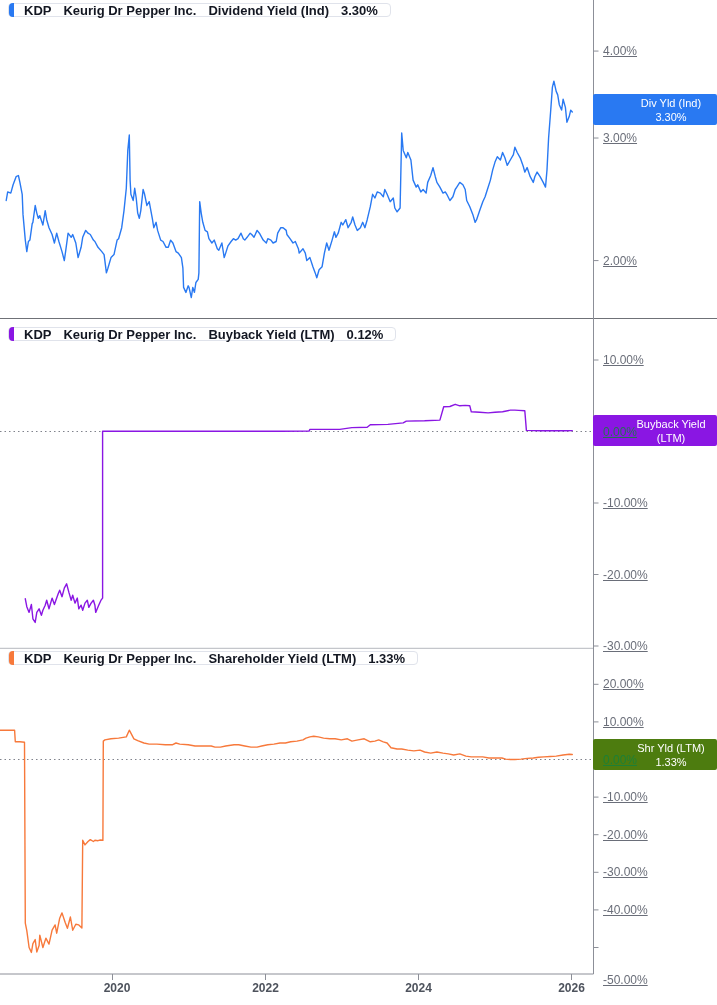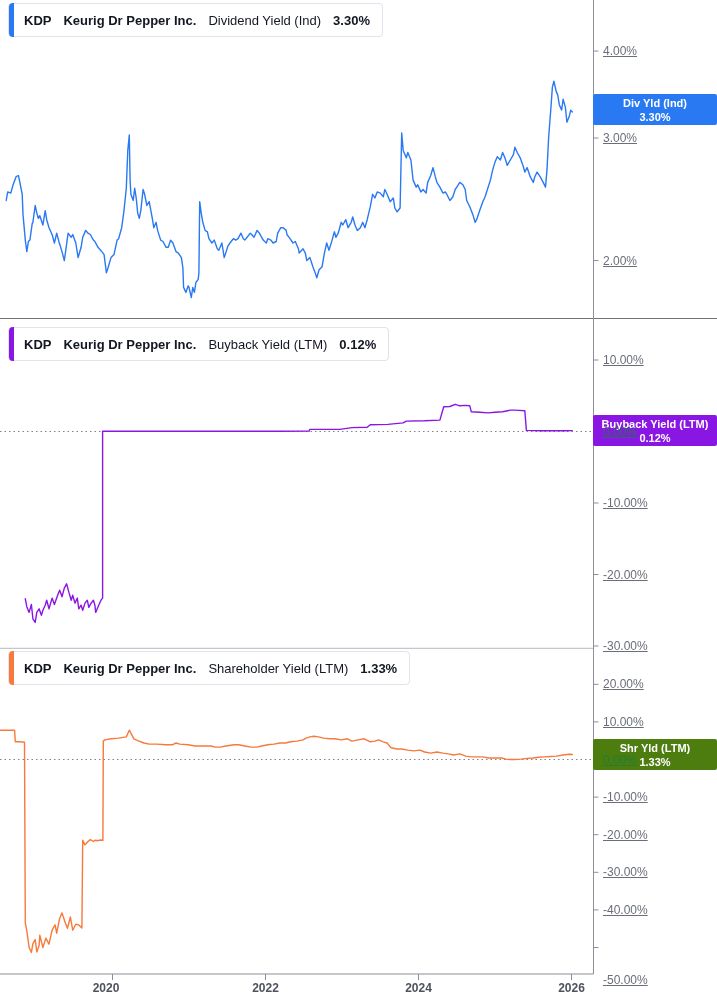--- a/index.html
+++ b/index.html
@@ -1,30 +1,30 @@
 <!DOCTYPE html>
 <html><head>
 <meta charset="utf-8">
 <style>
   html,body{margin:0;padding:0;background:#fff;}
   body{font-family:"Liberation Sans",sans-serif;}
   .chart-root{position:relative;width:717px;height:1005px;background:#fff;overflow:hidden;}
   svg.plot{position:absolute;left:0;top:0;z-index:1;}
   .hitarea{position:absolute;z-index:0;}
-  .legend{position:absolute;left:8px;height:34px;display:inline-flex;align-items:center;
+  .legend{position:absolute;left:8px;height:14px;display:inline-flex;align-items:center;
     background:#fff;border:1px solid #e0e3eb;border-radius:4px;padding:0 12px 0 15px;
     gap:12px;font-size:13px;color:#131722;z-index:10;white-space:nowrap;box-sizing:border-box;}
   .legend .accent{position:absolute;left:0;top:-1px;bottom:-1px;width:5px;border-radius:4px 0 0 4px;}
   .legend .ticker{font-weight:700;}
   .legend .name{font-weight:700;}
-  .legend .metric{font-weight:400;}
+  .legend .metric{font-weight:700;}
   .legend .value{font-weight:700;}
   .badge{position:absolute;left:593px;width:124px;height:31px;z-index:5;color:#fff;
-    font-size:11px;font-weight:700;text-align:center;line-height:14px;padding-top:2px;
-    box-sizing:border-box;border-radius:2px;}
+    font-size:11px;font-weight:400;text-align:center;line-height:14px;padding-top:2px;
+    box-sizing:border-box;border-radius:2px;padding-left:32px;}
   .ylab{position:absolute;left:603px;font-size:12px;color:#6a6e79;z-index:2;
     transform:translateY(-50%);white-space:nowrap;text-decoration:underline;}
   .ylab.zero-overlay{z-index:6;color:#15803d;opacity:.85;}
   .xlab{position:absolute;top:981px;font-size:12px;font-weight:700;color:#4e535d;
     transform:translateX(-50%);z-index:2;}
 </style>
 </head>
 <body>
 
 <div class="chart-root">
@@ -113,18 +113,18 @@
       <span class="ylab" style="top: 684.3px;">20.00%</span>
       <span class="ylab" style="top: 721.9px;">10.00%</span>
       <span class="ylab zero-overlay" style="top: 759.5px;">0.00%</span>
       <span class="ylab" style="top: 797.1px;">-10.00%</span>
       <span class="ylab" style="top: 834.7px;">-20.00%</span>
       <span class="ylab" style="top: 872.3px;">-30.00%</span>
       <span class="ylab" style="top: 909.9px;">-40.00%</span>
       <span class="ylab" style="top: 947.5px; margin-top: 32px;">-50.00%</span>
     </div>
   <div id="xlabels">
-      <span class="xlab" style="left: 106px;">2020</span>
+      <span class="xlab" style="left: 117px;">2020</span>
       <span class="xlab" style="left: 265.5px; text-align: right;">2022</span>
       <span class="xlab" style="left: 418.5px;">2024</span>
       <span class="xlab" style="left: 571.5px;">2026</span>
     </div>
 </div>
 
 </body></html>

